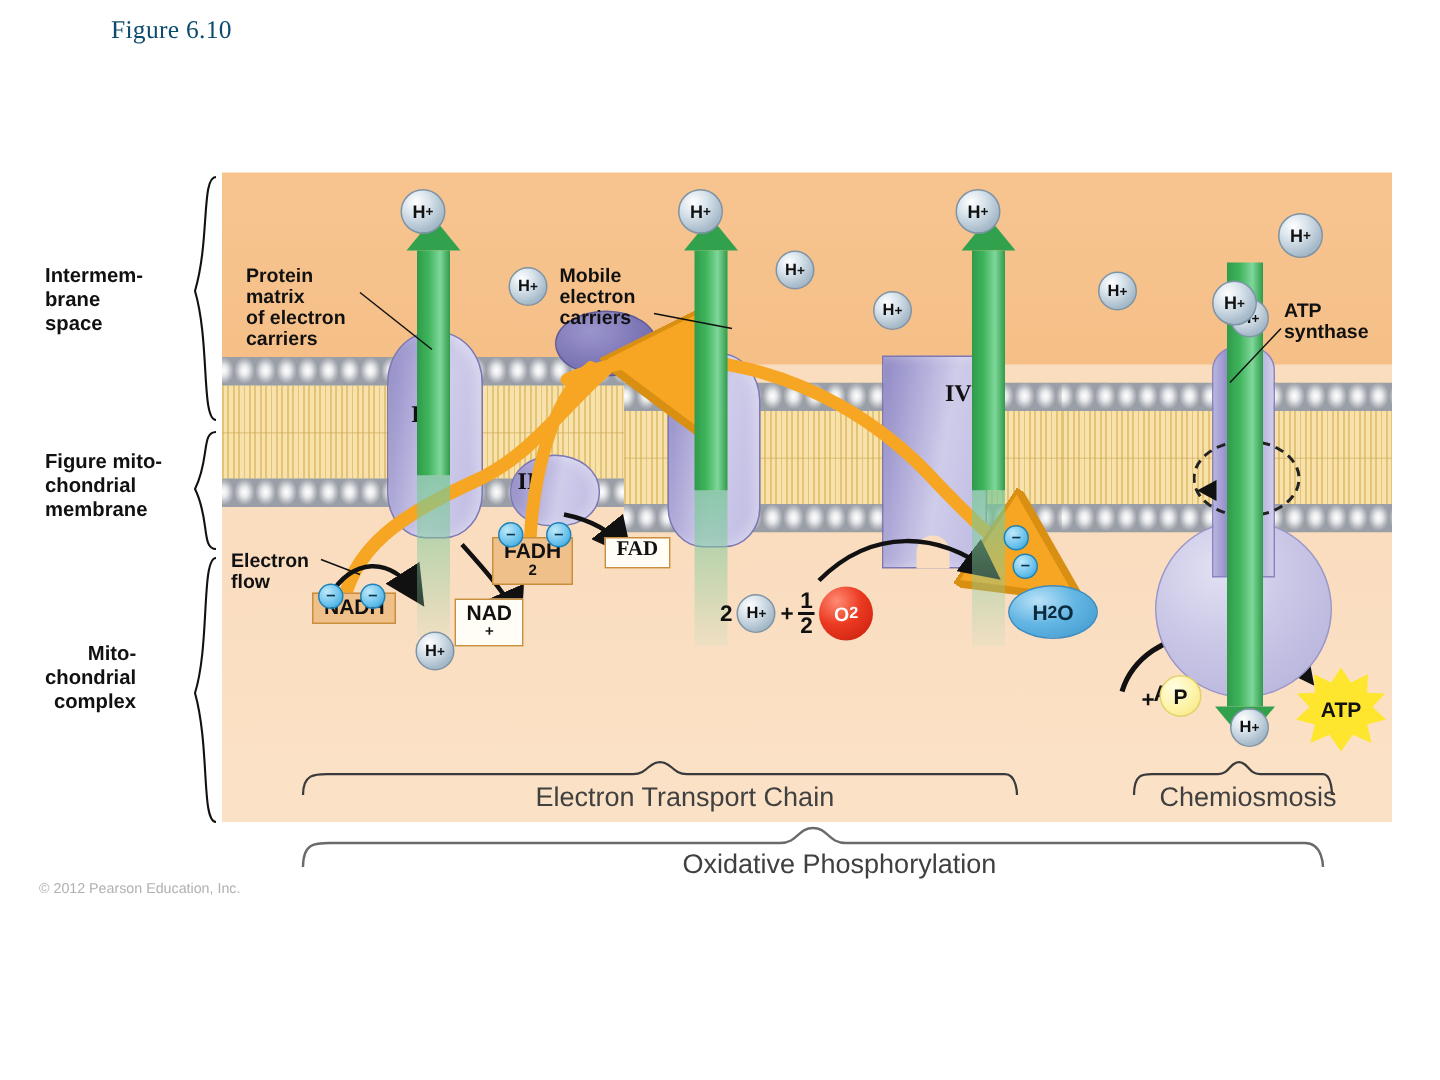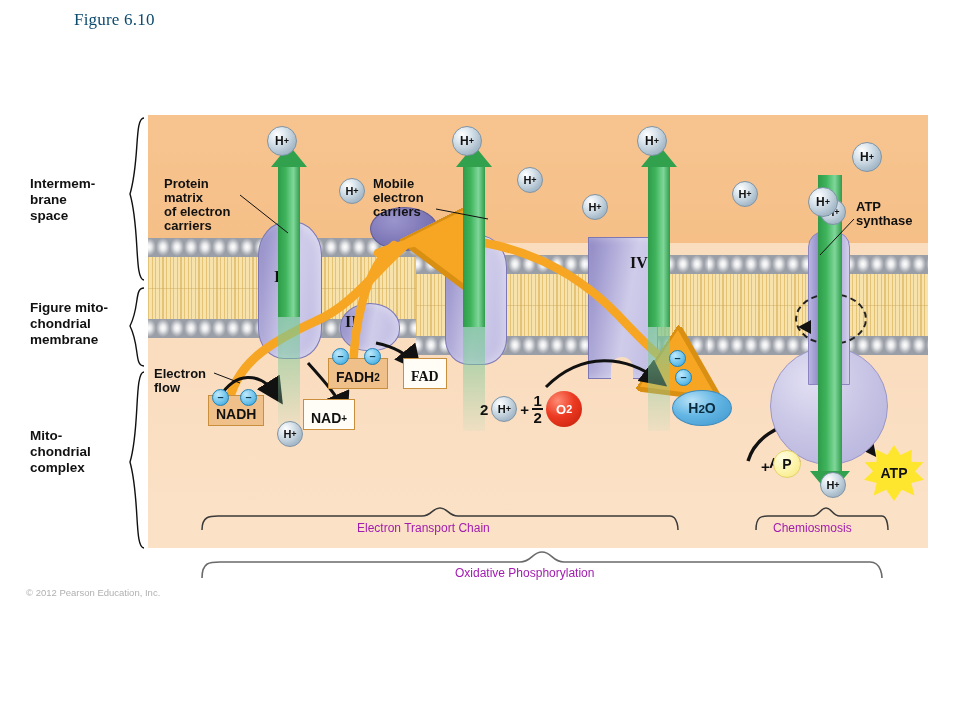--- a/index.html
+++ b/index.html
@@ -130,21 +130,21 @@
   .hplus sup{ font-size:9px; }
   .hplus.sm { width:24px;height:24px; font-size:11px; }
 
   
   svg.overlay { position:absolute; left:0; top:0; width:780px; height:433px; overflow:visible; }
 
   
   .box {
     position:absolute; display:flex; align-items:center; justify-content:center;
     font-size:14px; font-weight:bold; color:#111;
-    border:1.6px solid #c98f3d; padding:10px 7px 3px;
+    border:1.6px solid #c98f3d; padding:0 7px 3px;flex-direction:column;
   }
   .box.filled { background:#f0c08a; }
   .box.open   { background:#fffdf6; }
   .box sub { font-size:10px; }
   .box sup { font-size:10px; }
 
   .enotch {
     position:absolute; width:15px; height:15px; border-radius:50%;
     background: radial-gradient(circle at 34% 30%, #bfe9fb 0%, #6fc4ec 55%, #2e9fd8 100%);
     border:1px solid #1e82b8;
@@ -211,21 +211,21 @@
         display:flex; align-items:center; gap:3px; }
   .frac{ display:inline-flex; flex-direction:column; align-items:center;
          font-size:15px; line-height:13px; font-weight:bold; }
   .frac .bar{ width:11px; height:1.6px; background:#111; margin:1px 0; }
 
   
   .sidelbl { position:absolute; font-size:13.5px; font-weight:bold; color:#111; line-height:16px; }
   .brace { position:absolute; }
 
   
-  .botlbl { position:absolute; font-size:12px; color:#a21caf; }
+  .botlbl { position:absolute; font-size:18px; color:#404040; }
 </style>
 </head>
 <body>
 
 <div id="root">
 
   <div class="figtitle">Figure 6.10</div>
   <div class="copyright">© 2012 Pearson Education, Inc.</div>
 
   <div class="sidelbl" style="left:30px; top:176px;">
@@ -233,21 +233,21 @@
     <div>brane</div>
     <div>space</div>
   </div>
 
   <div class="sidelbl" style="left:30px; top:300px;">
     <div>Figure mito-</div>
     <div>chondrial</div>
     <div>membrane</div>
   </div>
 
-  <div class="sidelbl" style="left:30px; top:428px;">
+  <div class="sidelbl" style="left:30px; top:428px;text-align:right;">
     <div>Mito-</div>
     <div>chondrial</div>
     <div>complex</div>
   </div>
 
   <svg class="brace" style="left:120px; top:110px; width:36px; height:460px;">
 
     <path d="M24 8 C14 8 20 50 10 84 C20 118 14 170 24 170" fill="none" stroke="#111" stroke-width="1.4"></path>
 
     <path d="M24 178 C14 178 20 196 10 216 C20 236 14 256 24 256" fill="none" stroke="#111" stroke-width="1.4"></path>

